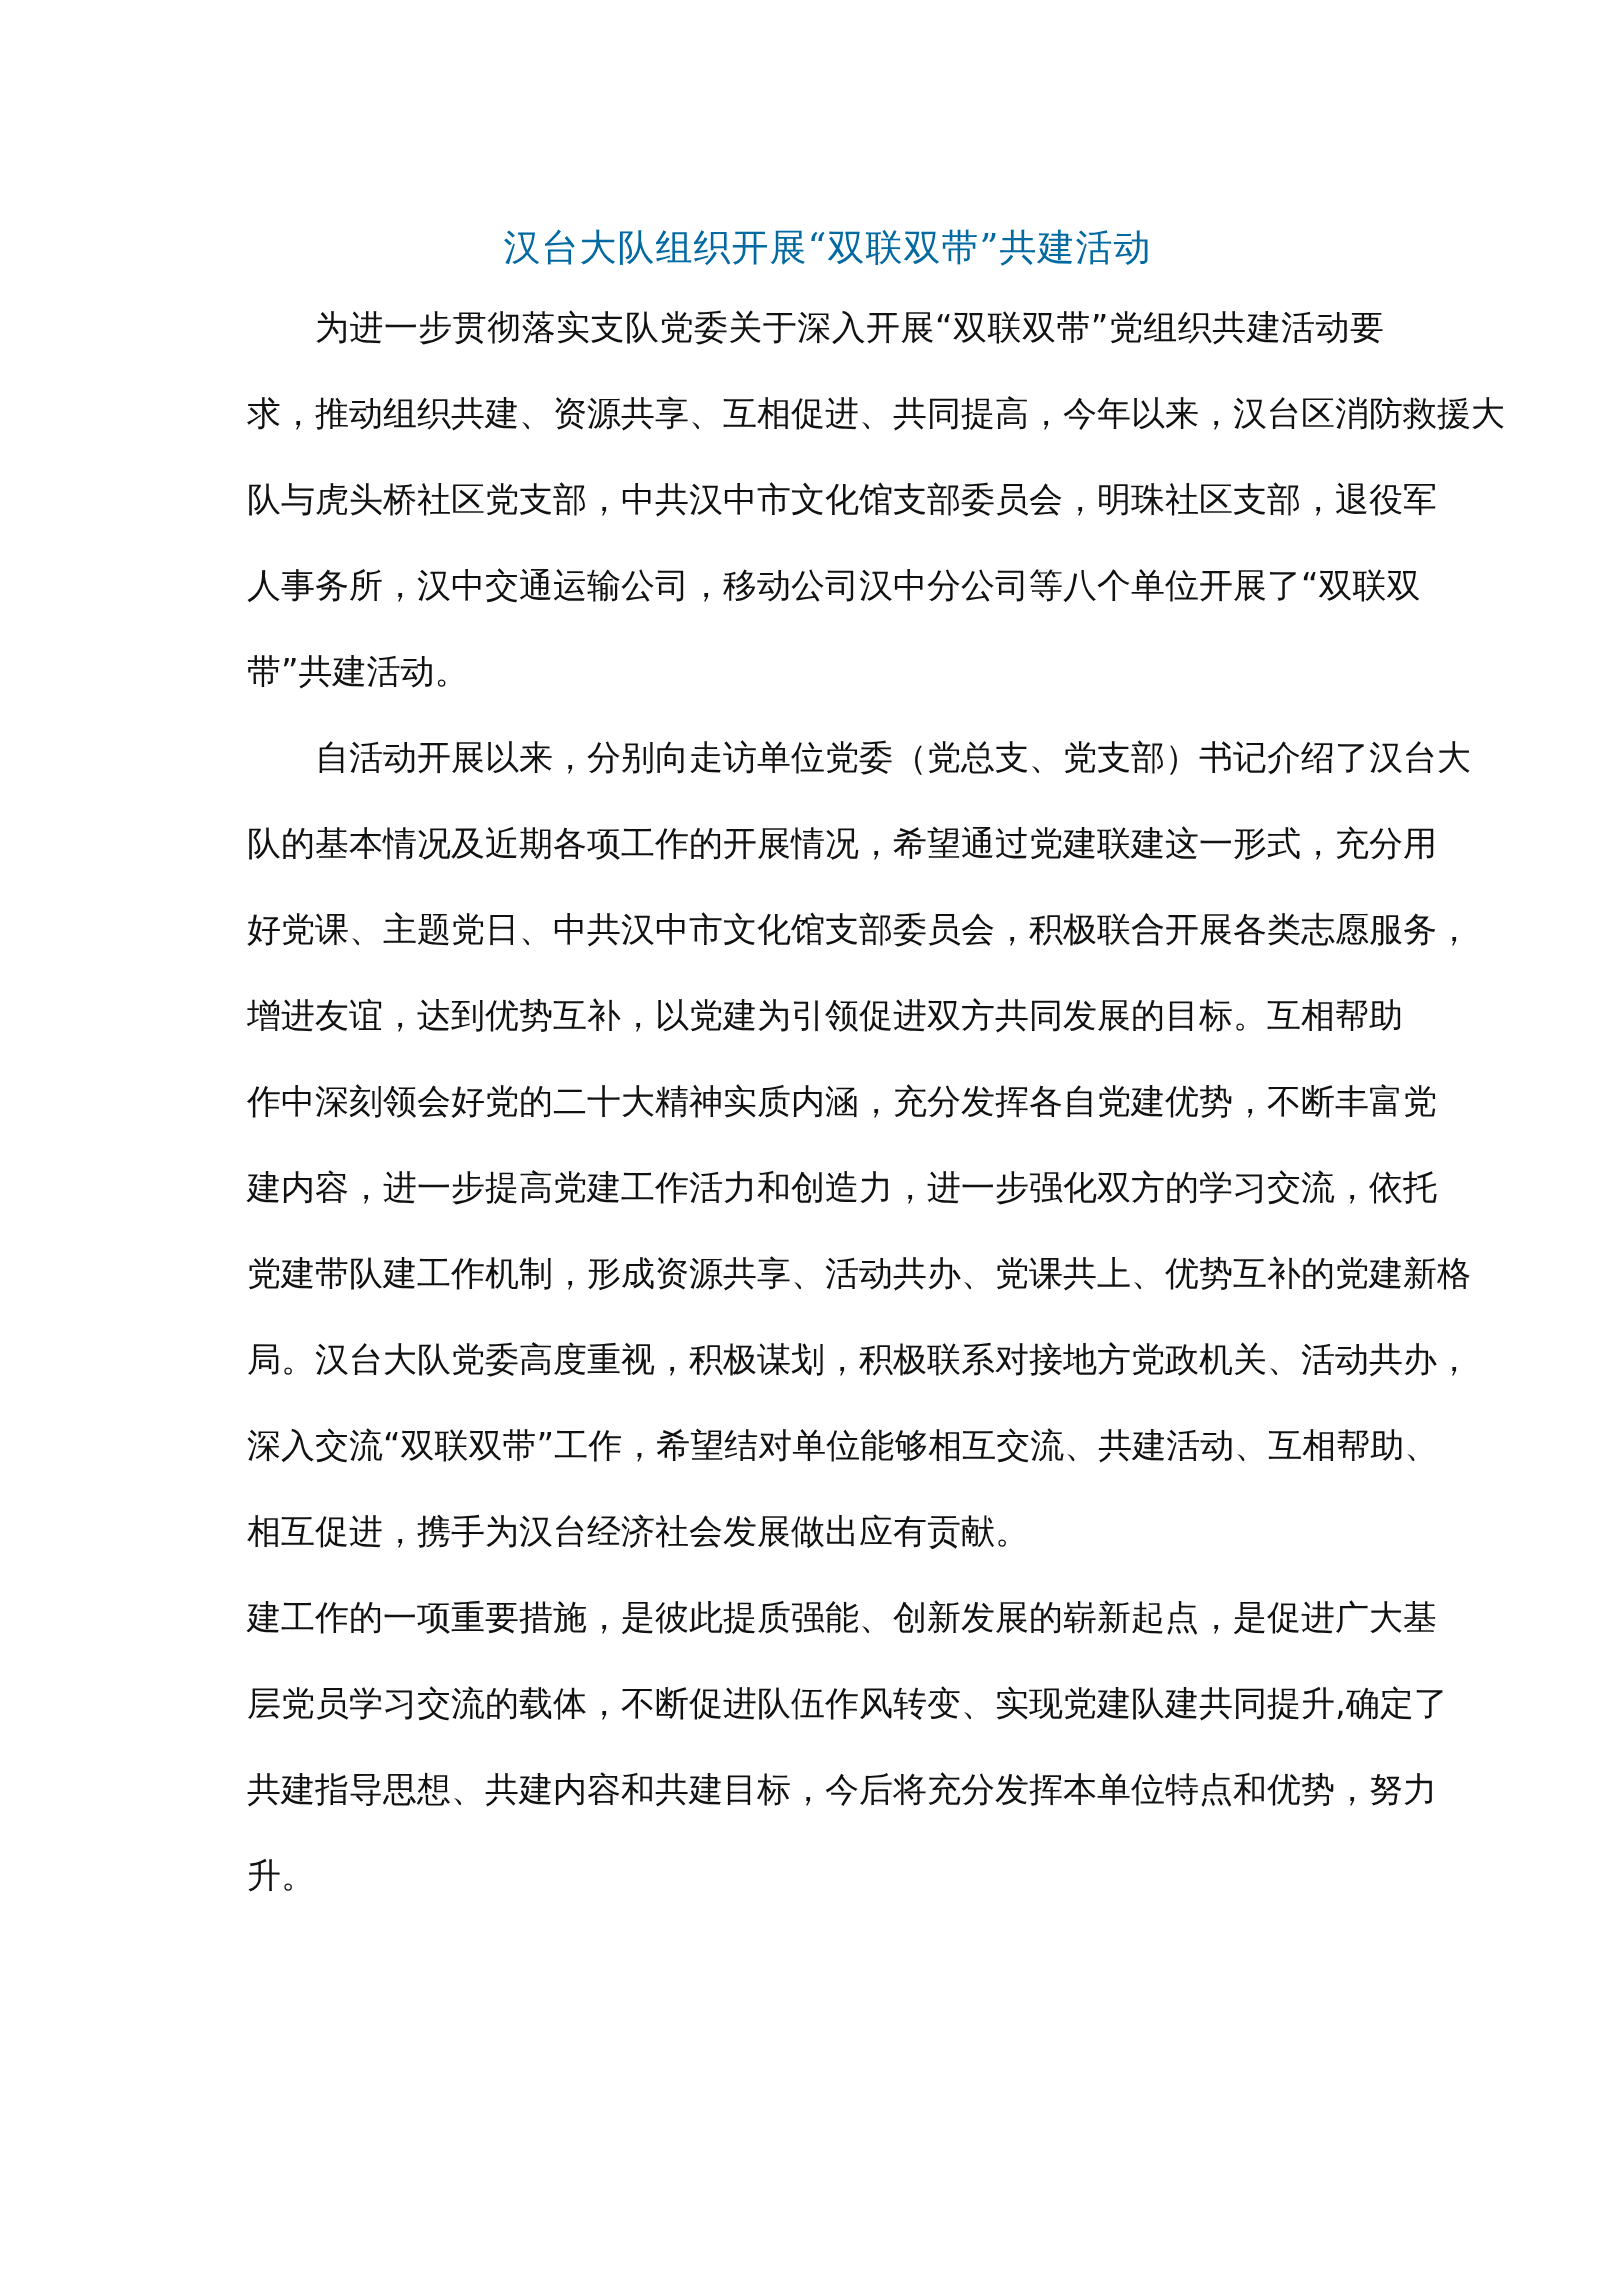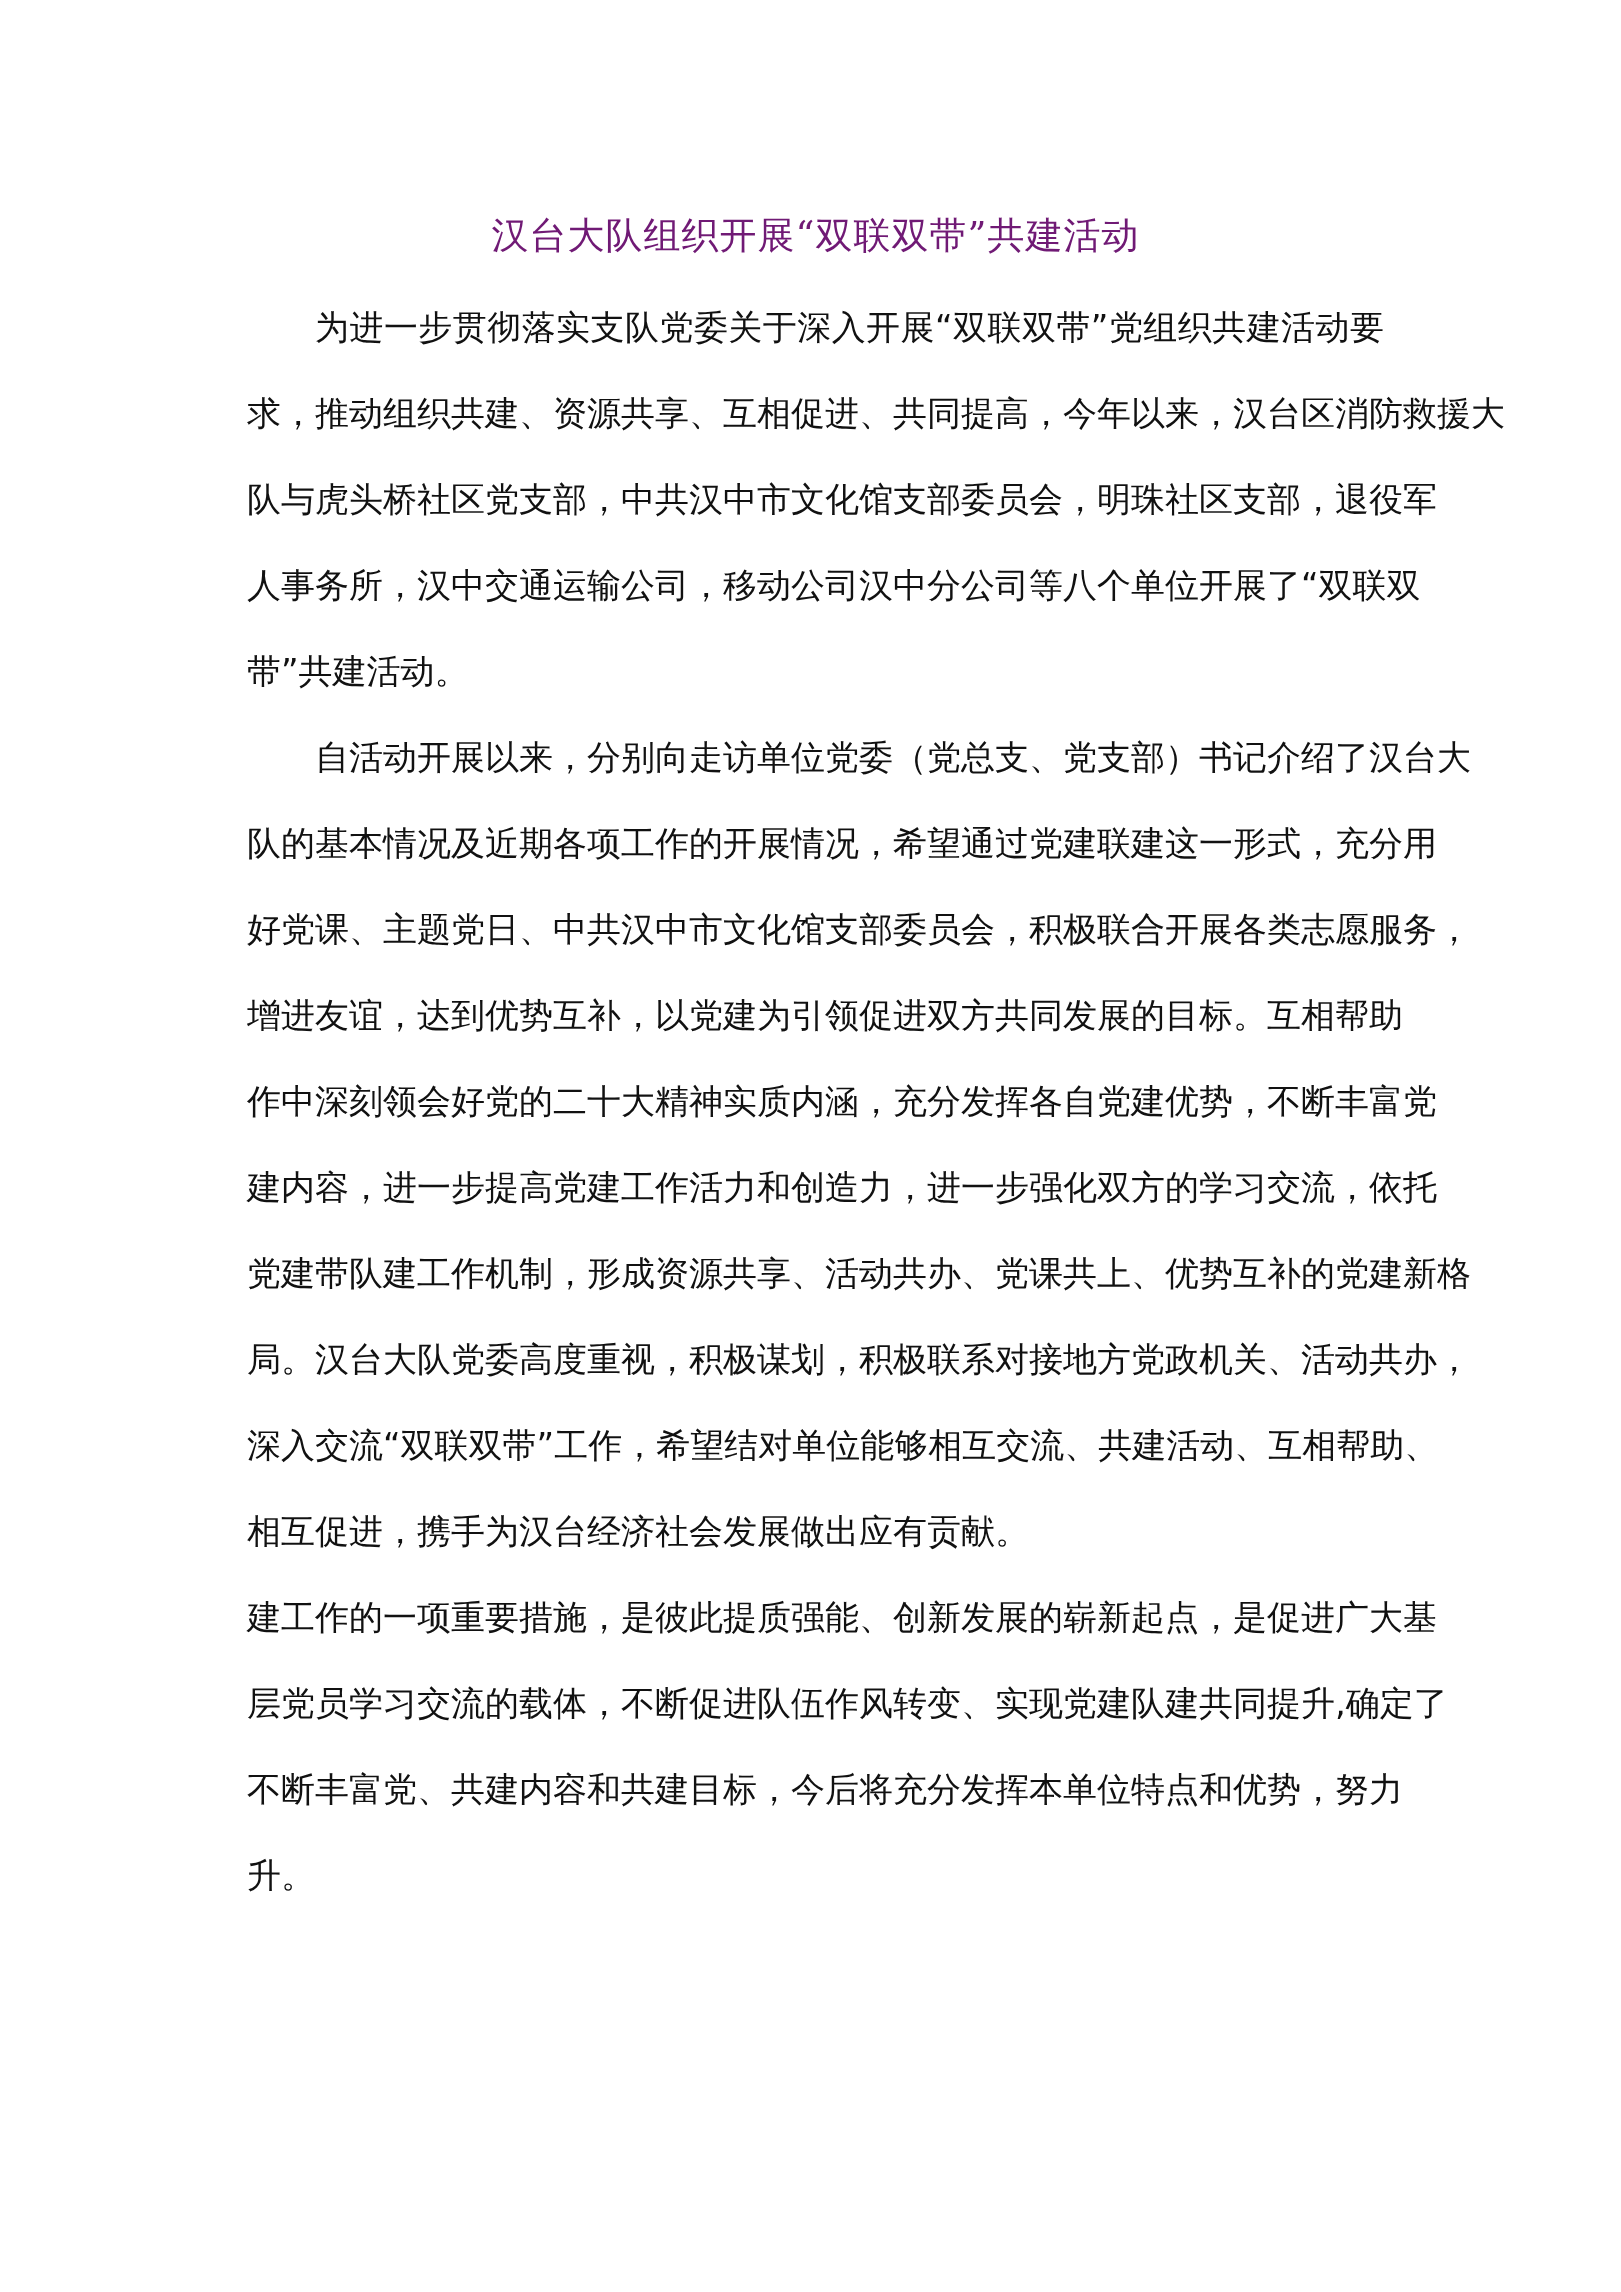--- a/index.html
+++ b/index.html
@@ -18,26 +18,26 @@
       left: 247px;
       top: 0;
       width: 1137px;
     }
     .title {
       position: absolute;
       top: 208px;
       left: 0;
       width: 1137px;
       text-align: center;
-      color: #701a75;
+      color: #0369a1;
       font-family: "DejaVu Serif", "Liberation Serif", serif;
       font-size: 37px;
       line-height: 55px;
       letter-spacing: 1px;
-      margin: 0;
+      margin: 12px;
       font-weight: normal;
     }
     .body {
       position: absolute;
       top: 284px;
       left: 0;
       width: 1137px;
       font-family: "DejaVu Sans", "Liberation Sans", sans-serif;
       font-size: 34px;
       line-height: 86px;
@@ -81,18 +81,18 @@
       <span class="line">建内容，进一步提高党建工作活力和创造力，进一步强化双方的学习交流，依托</span>
       <span class="line">党建带队建工作机制，形成资源共享、活动共办、党课共上、优势互补的党建新格</span>
       <span class="line">局。汉台大队党委高度重视，积极谋划，积极联系对接地方党政机关、活动共办，</span>
       <span class="line">深入交流“双联双带”工作，希望结对单位能够相互交流、共建活动、互相帮助、</span>
       <span class="line last">相互促进，携手为汉台经济社会发展做出应有贡献。</span>
     </div>
 
     <div class="para-block">
       <span class="line">建工作的一项重要措施，是彼此提质强能、创新发展的崭新起点，是促进广大基</span>
       <span class="line">层党员学习交流的载体，不断促进队伍作风转变、实现党建队建共同提升,确定了</span>
-      <span class="line">不断丰富党、共建内容和共建目标，今后将充分发挥本单位特点和优势，努力</span>
+      <span class="line">共建指导思想、共建内容和共建目标，今后将充分发挥本单位特点和优势，努力</span>
       <span class="line last">升。</span>
     </div>
   </div>
 </div>
 
 
 </body></html>

